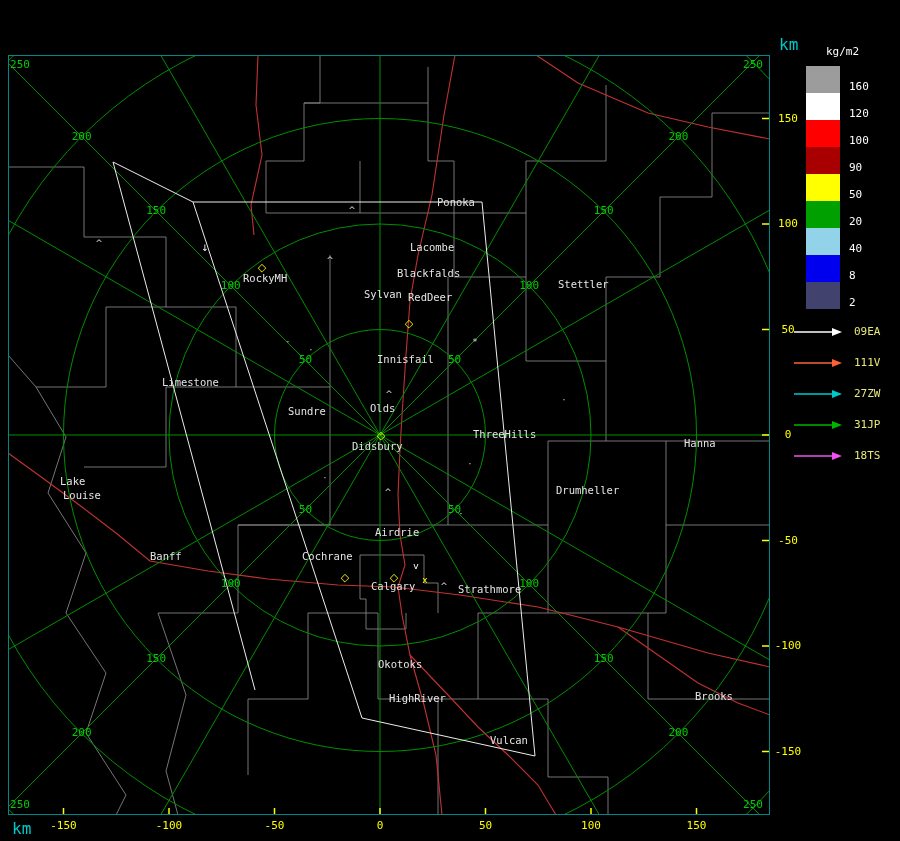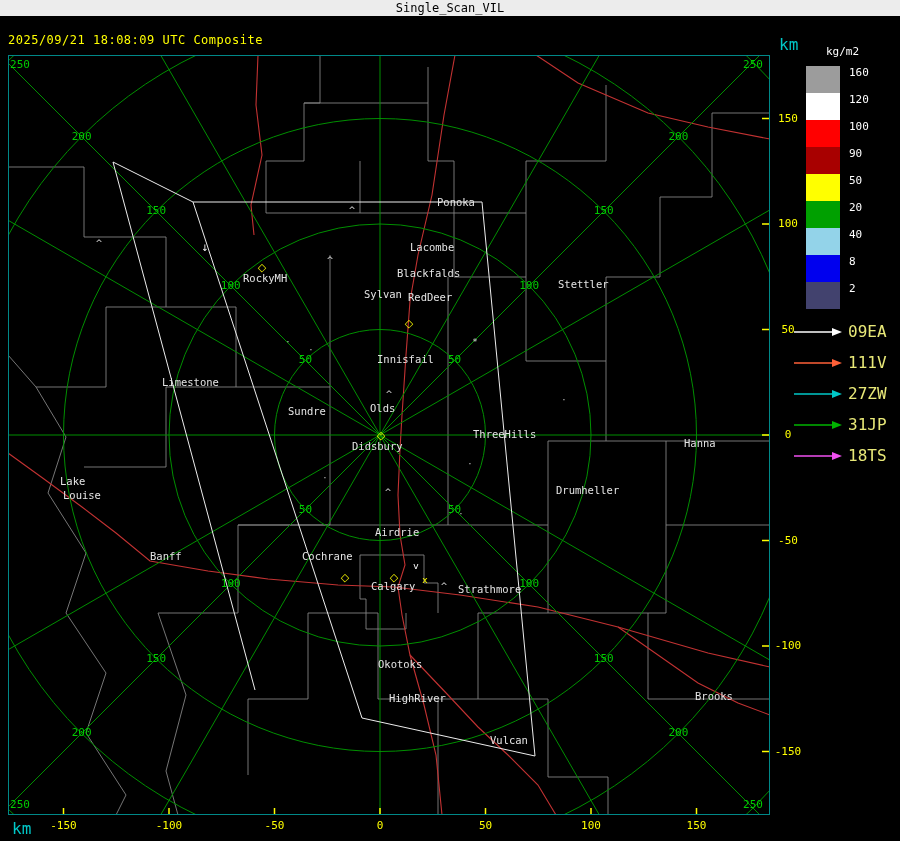--- a/index.html
+++ b/index.html
@@ -11,48 +11,44 @@
   .timestamp{position:absolute;left:8px;top:33px;color:#ffff00;font-size:12px;letter-spacing:.5px}
   .unit{color:#00c8c8;font-size:16px;position:absolute}
   #yunit{left:779px;top:35px}
   #xunit{left:12px;top:819px}
   #map{position:absolute;left:8px;top:55px;background:#000}
   #axes{position:absolute;left:0;top:0;width:900px;height:841px;pointer-events:none}
   .xtick{position:absolute;top:819px;width:44px;text-align:center;color:#ffff00;font-size:11px}
   .ytick{position:absolute;left:772px;width:32px;text-align:center;color:#ffff00;font-size:11px}
   #legend-unit{position:absolute;left:826px;top:45px;color:#ffffff;font-size:11px}
   #scale{position:absolute;left:806px;top:66px}
-  .srow{display:flex;align-items:flex-start;height:27px}
+  .srow{display:flex;align-items:flex-end;height:27px}
   .swatch{width:34px;height:27px}
   .slabel{color:#ffffff;font-size:11px;margin-left:9px}
   #tracks{position:absolute;left:792px;top:316px}
   .trow{display:flex;align-items:center;height:31px}
-  .tlabel{color:#e8e878;font-size:16px;margin-left:6px}
+  .tlabel{color:#e8e878;font-size:11px;margin-left:12px}
   .ring{stroke:#008f00;fill:none;stroke-width:1}
   .radial{stroke:#008f00;stroke-width:1}
   .rlabel{fill:#00cc00;font:11px "DejaVu Sans Mono",monospace}
   .city{fill:#e4e4e4;font:10.5px "DejaVu Sans Mono",monospace}
   .bound{stroke:#8a8a8a;fill:none;stroke-width:.9;opacity:.95}
   .road{stroke:#c23232;fill:none;stroke-width:1.1}
   .scan{stroke:#ececec;fill:none;stroke-width:1}
   .tick{stroke:#ffff00;stroke-width:1.5}
   .diamond{fill:#ffff00;font:11px "DejaVu Sans",sans-serif;text-anchor:middle}
   .minor{font:9px "DejaVu Sans",sans-serif;text-anchor:middle}
   .border{stroke:#008888;fill:none;stroke-width:1}
 </style>
 </head>
 <body>
 
 <div id="app">
 
-  <div class="titlebar">
-    <span>Single_Scan_VIL</span>
-  </div>
-
-  <div class="timestamp">2025/09/21 18:08:09 UTC Composite</div>
+
   <div class="unit" id="yunit">km</div>
 
   <svg id="map" width="762" height="760" viewBox="0 0 762 760">
     <g>
       <path class="bound" d="M312 0 L312 48 L296 48 L296 106 L258 106 L258 158 M296 48 L420 48 L420 12 M258 158 L352 158 L352 106 M352 158 L446 158 L446 106 L420 106 L420 48 M446 158 L446 222 L518 222 L518 158 L446 158 M518 158 L518 106 L598 106 L598 30 M518 222 L518 306 L598 306 L598 222 M598 222 L652 222 L652 142 L704 142 L704 58 L762 58 M598 306 L598 386 L658 386 L658 470 L762 470 M658 386 L762 386 M598 386 L540 386 L540 470"></path>
       <path class="bound" d="M0 112 L76 112 L76 182 L158 182 L158 252 L98 252 L98 332 L28 332 M158 252 L228 252 L228 332 L158 332 L158 412 L76 412 M228 332 L322 332 M322 200 L322 470 M322 470 L230 470 L230 558 L150 558 M0 300 L28 332 M28 332 L58 382 L40 438 L78 498 L58 558 L98 618 L78 678 L118 740 L108 760 M150 558 L178 640 L158 716 L170 760"></path>
       <path class="bound" d="M440 222 L440 470 M230 470 L440 470 M440 470 L540 470 L540 558 L640 558 L640 644 L762 644 M370 558 L300 558 L300 644 L240 644 L240 720 M370 558 L370 644 L430 644 L430 760 M430 644 L470 644 L470 558 L540 558 M470 644 L540 644 L540 722 L600 722 L600 760 M658 470 L658 558 L640 558 M352 500 L416 500 L416 528 L430 528 L430 558 M398 558 L398 574 L358 574 L358 544 L352 544 L352 500"></path>
     </g>
     <g>
       <path class="road" d="M447 0 L436 60 L424 140 L410 200 L402 246 L398 300 L394 360 L392 394 L390 440 L392 480 L397 510 L390 532 L394 560 L402 600 L416 650 L428 700 L434 760"></path>

